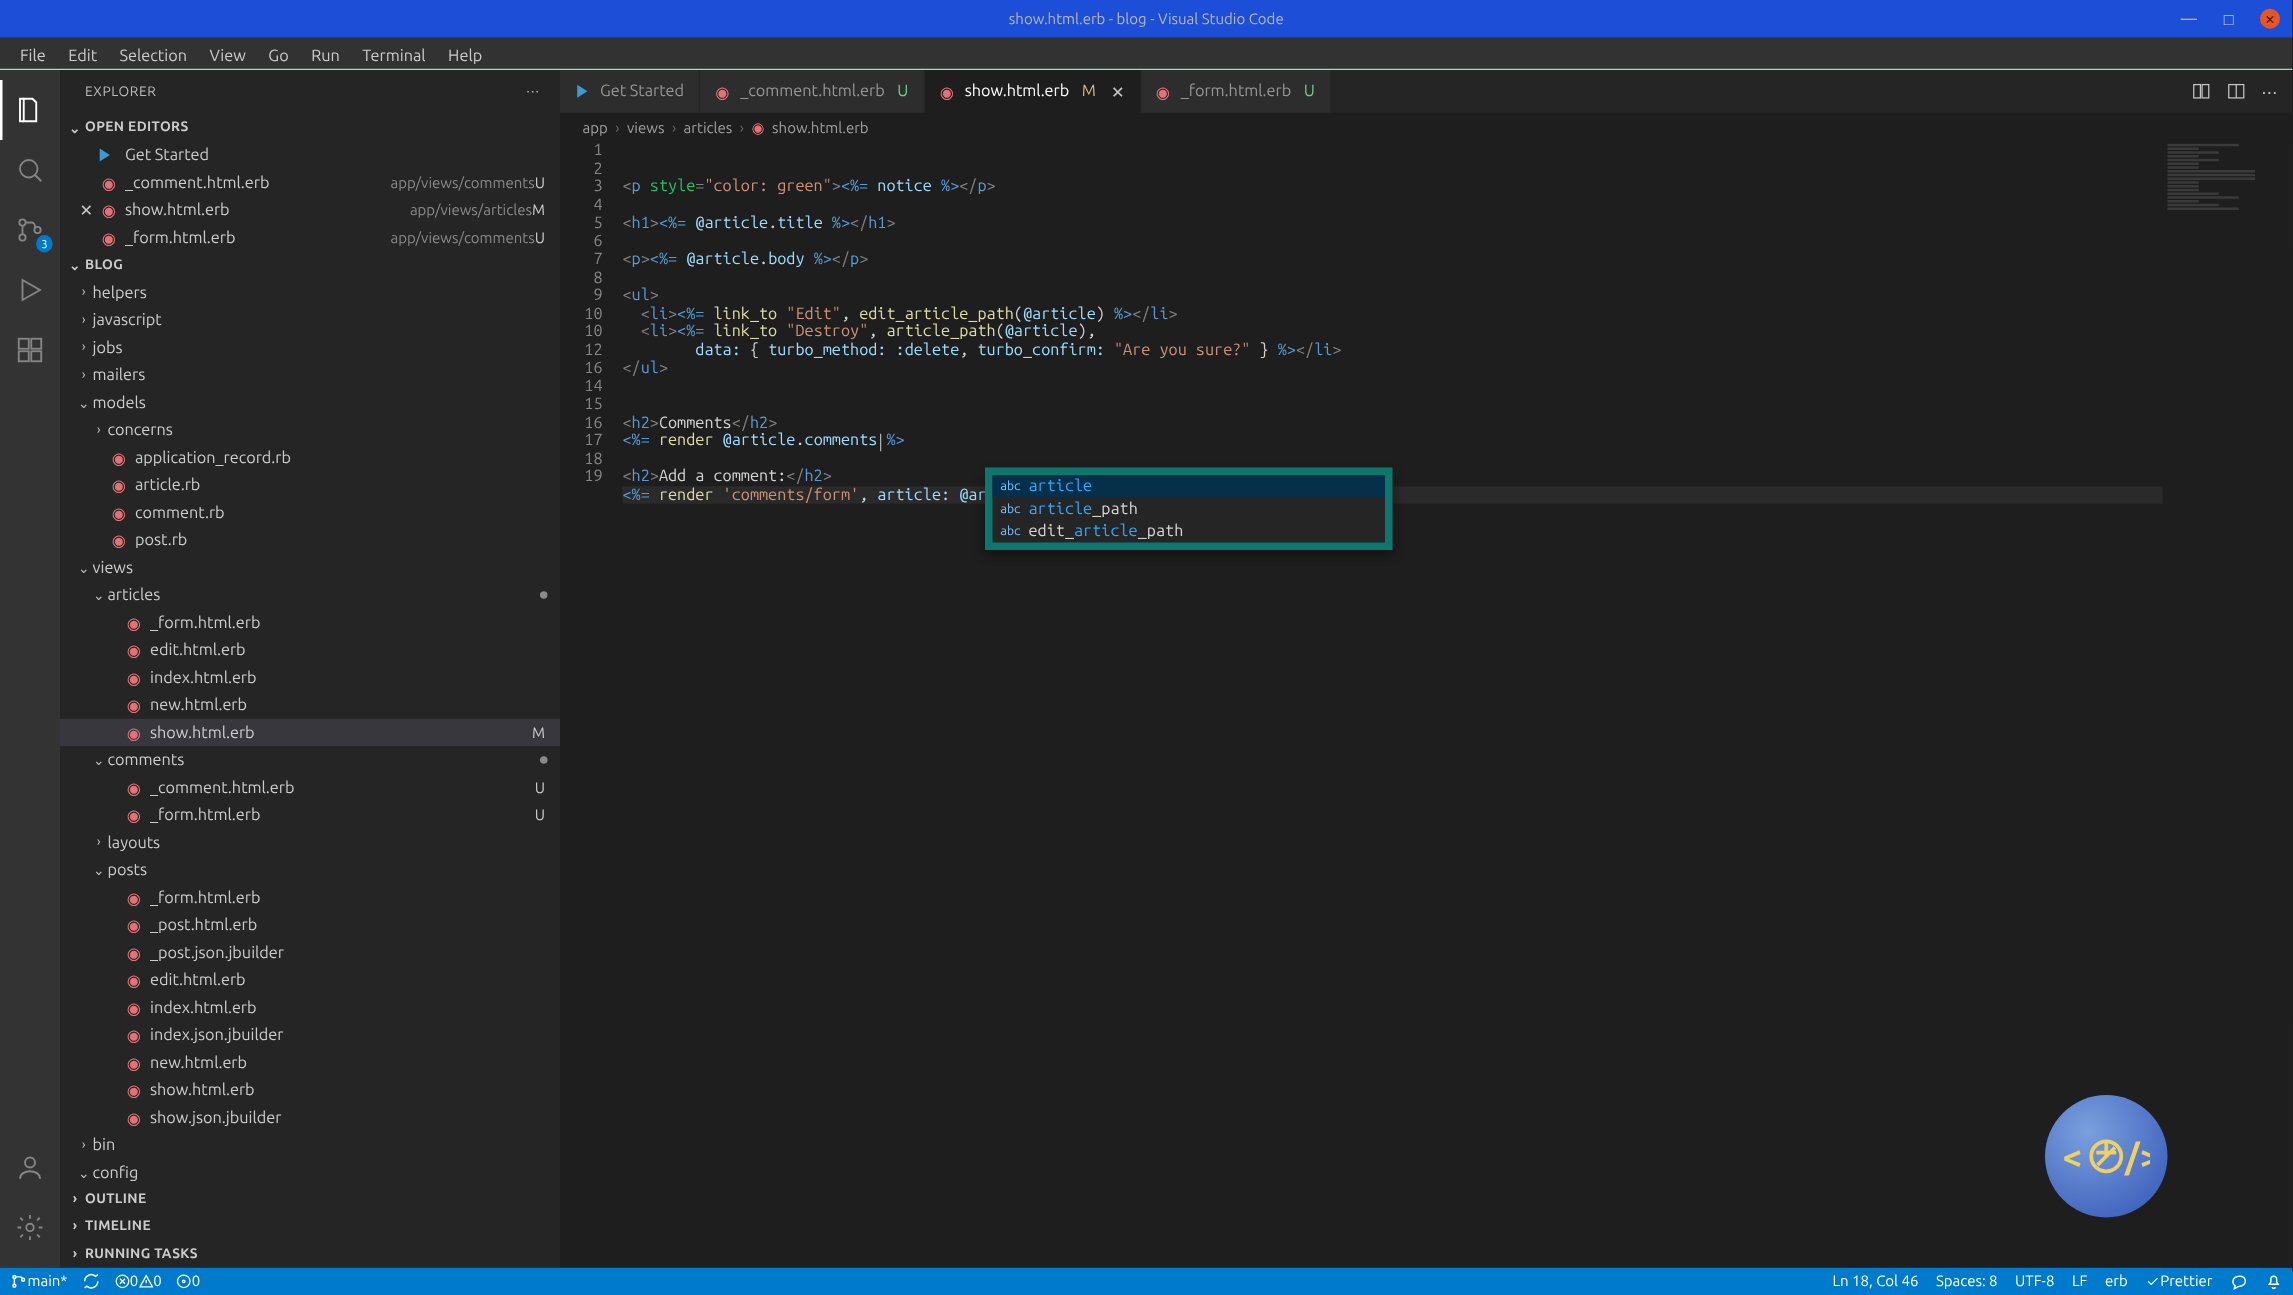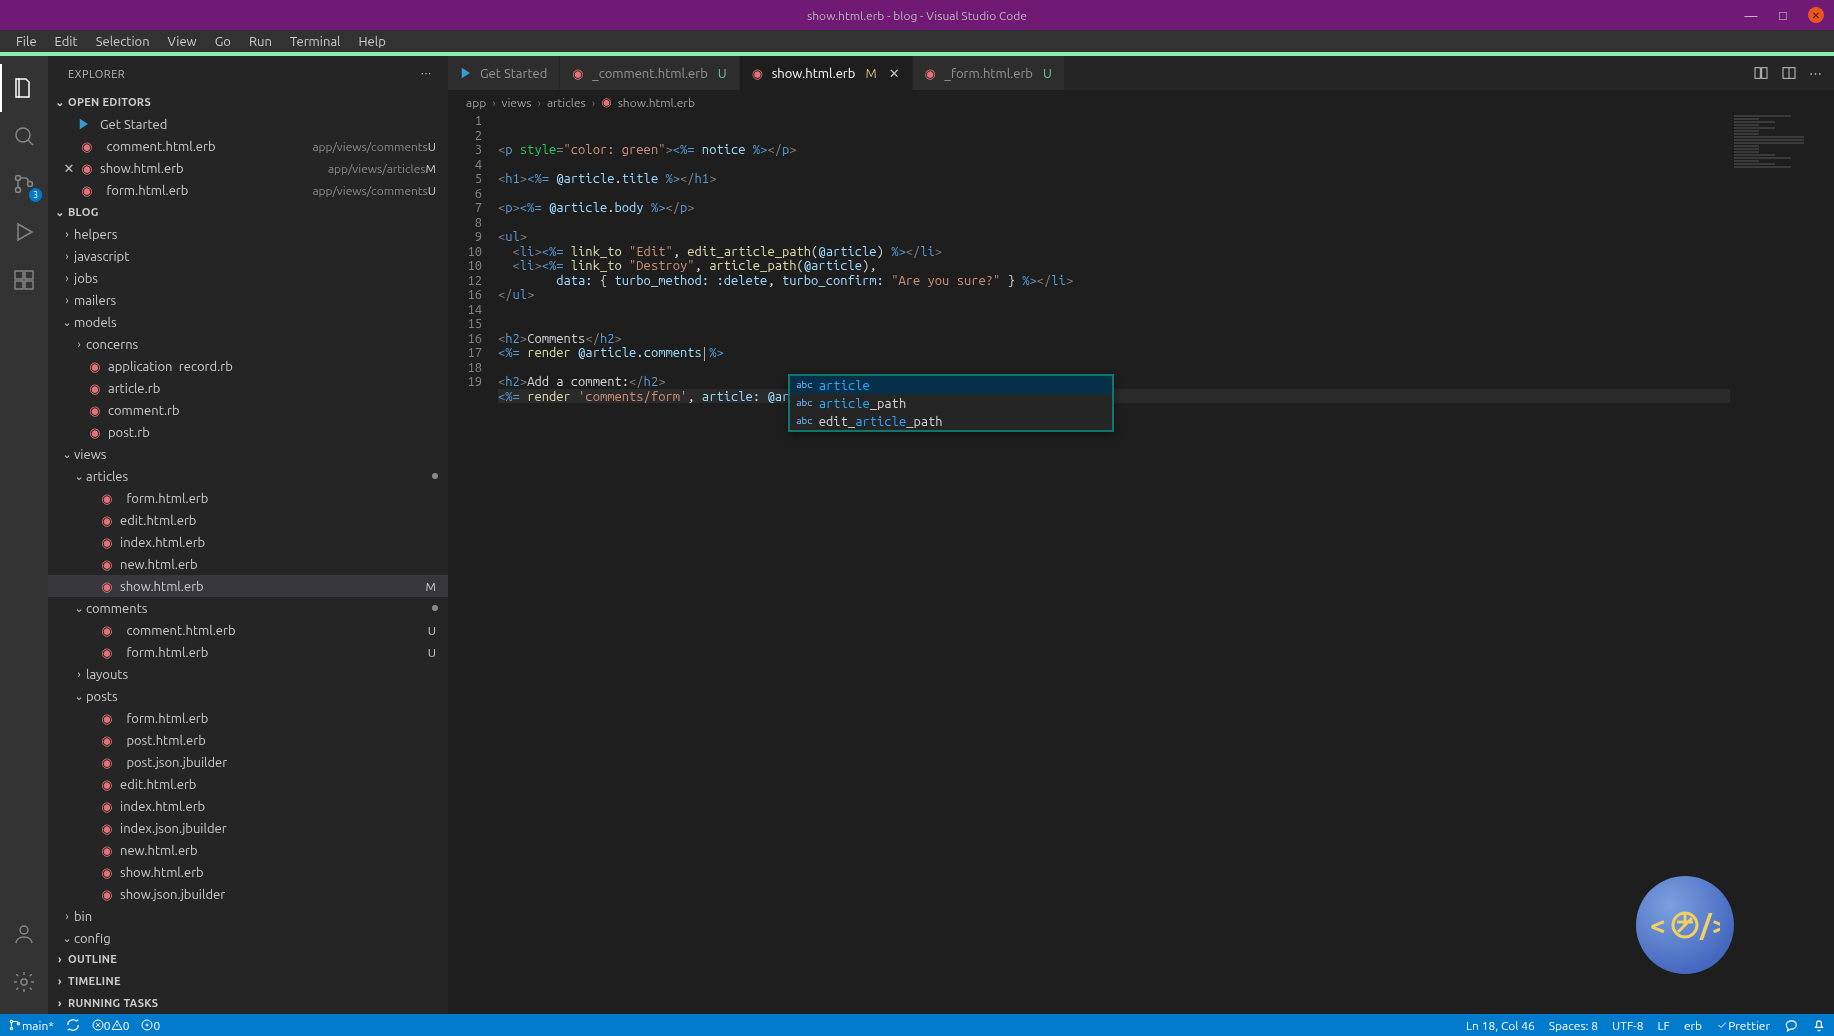--- a/index.html
+++ b/index.html
@@ -7,38 +7,38 @@
   font-family: "Ubuntu", "Segoe UI", sans-serif;
   background: #1e1e1e;
   color: #cccccc;
   width: 1834px;
   height: 1036px;
   overflow: hidden;
   font-size: 13px;
 }
 .titlebar {
   height: 30px;
-  background: #701a75;
+  background: #1d4ed8;
   display: flex;
   align-items: center;
   justify-content: center;
   position: relative;
 }
 .titlebar-title { color: #b8b8b8; font-size: 12px; }
 .titlebar-controls { position: absolute; right: 10px; display: flex; gap: 18px; align-items: center; }
 .win-btn { width: 14px; height: 14px; display:flex;align-items:center;justify-content:center;color:#ccc;}
 .win-close { width:16px;height:16px;border-radius:50%;background:#e95420;display:flex;align-items:center;justify-content:center;}
 .menubar {
   height: 26px;
   background: #323232;
   display: flex;
-  align-items: center;
+  align-items: flex-end;
   padding: 0 8px;
   gap: 2px;
-  border-bottom: 4px solid #86efac;
+  border-bottom: 1px solid #86efac;
 }
 .menu-item { padding: 3px 8px; color: #ccc; font-size: 13px; cursor: default; }
 .main { display: flex; height: calc(100% - 30px - 26px - 22px); }
 .activitybar {
   width: 48px;
   background: #333333;
   display: flex;
   flex-direction: column;
   align-items: center;
   padding-top: 8px;
@@ -134,21 +134,21 @@
 .tok-erb { color:#569cd6;}
 .tok-fn { color:#dcdcaa;}
 .tok-var { color:#9cdcfe;}
 .tok-sym { color:#9cdcfe;}
 .line.hl { background:#2a2a2a;}
 .suggest {
   position:absolute;
   left: 290px; top: 261px;
   width: 326px;
   background:#252526;
-  border:2px solid #0f766e;
+  border:6px solid #0f766e;
   box-shadow:0 4px 8px rgba(0,0,0,0.4);
   font-family:"Ubuntu Mono",monospace;
   font-size:13px;
   z-index:10;
 }
 .suggest-row { display:flex;align-items:center; padding:1px 6px; height:18px;}
 .suggest-row.selected { background:#062f4a;}
 .suggest-row .kind { color:#75beff; font-size:10px; margin-right:6px;}
 .suggest-row .match { color:#2aaaff;}
 .cursor-caret {

